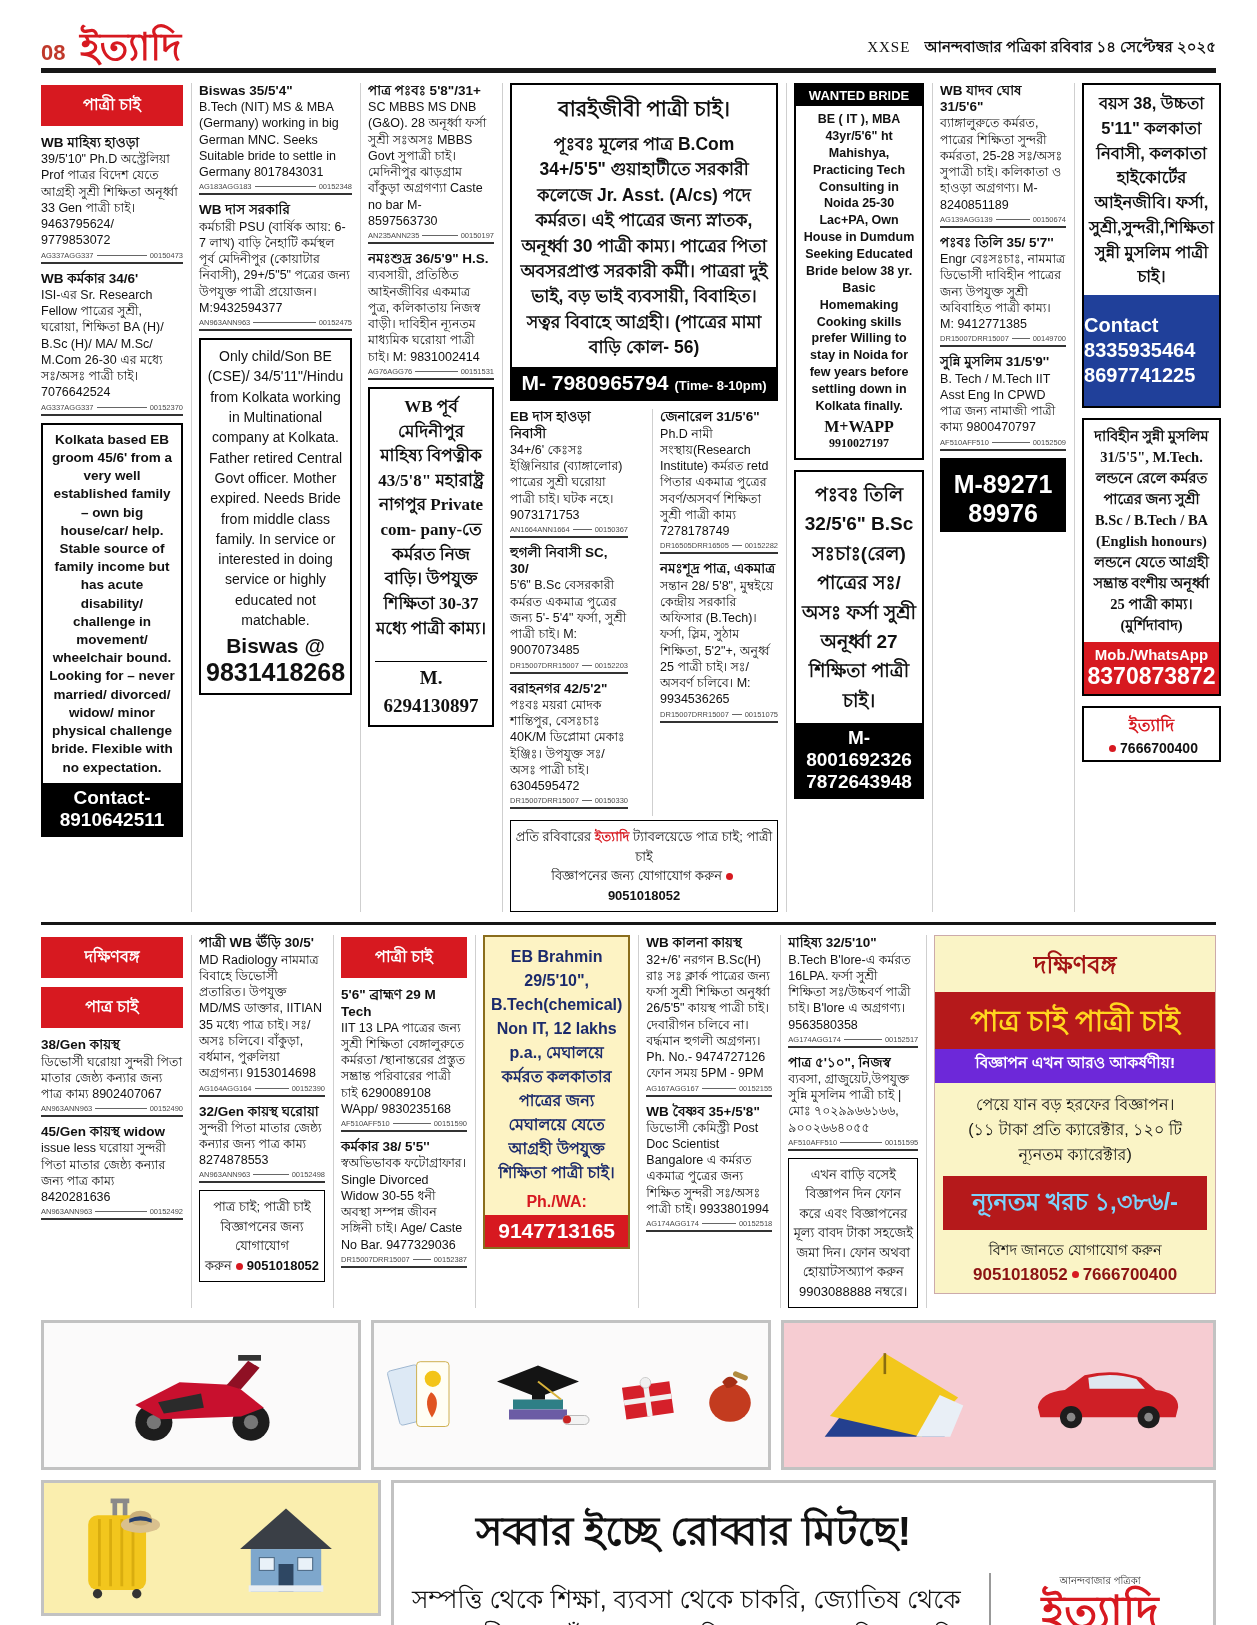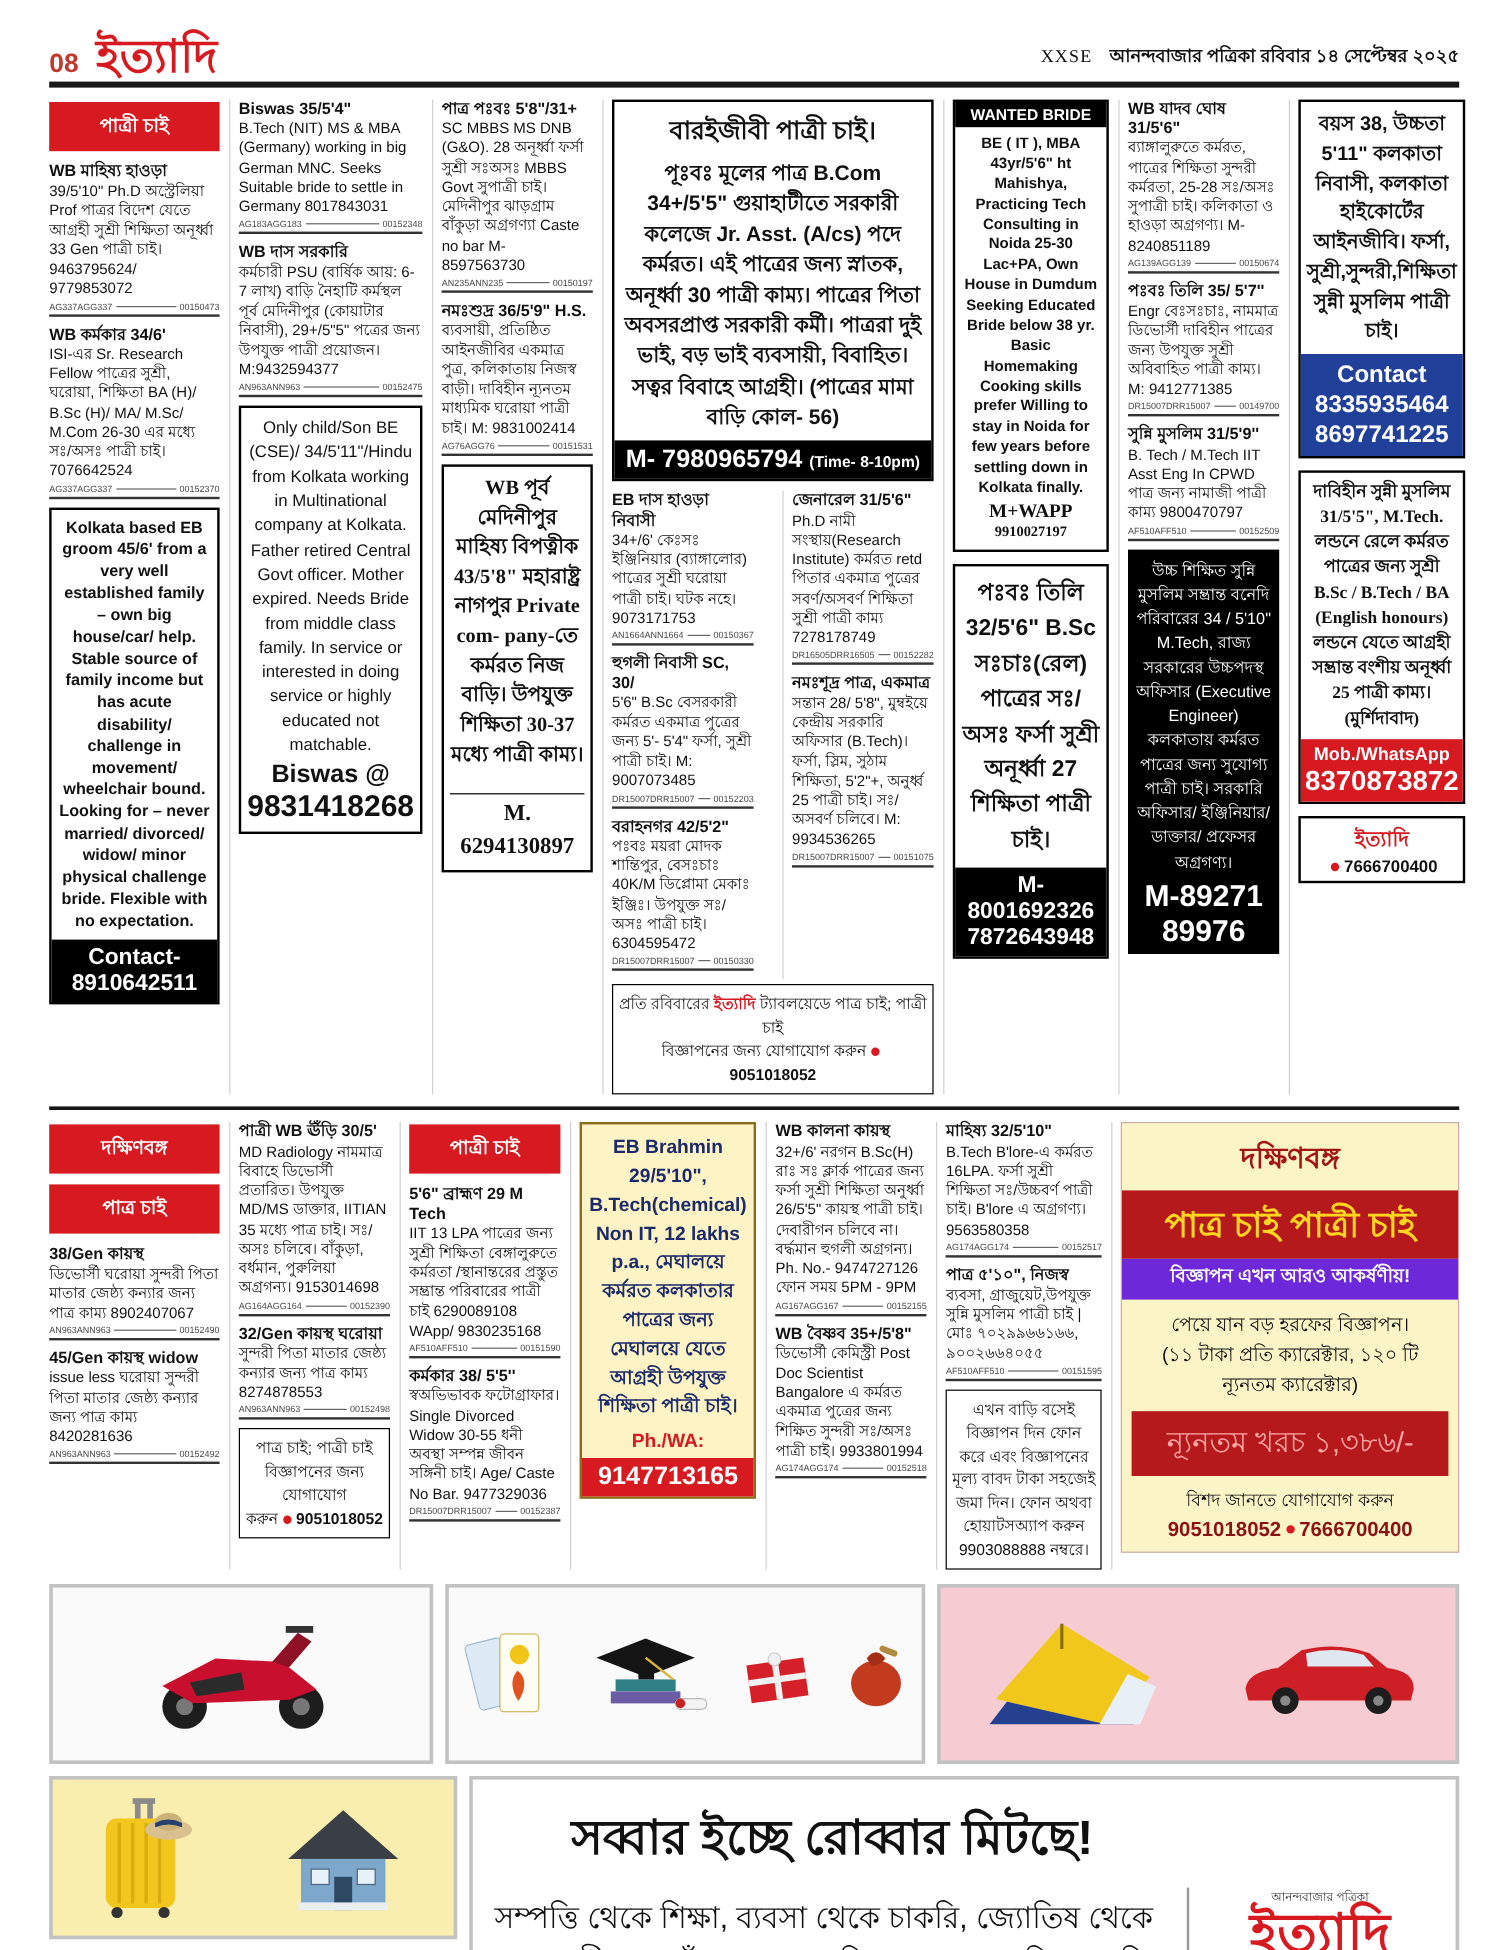--- a/index.html
+++ b/index.html
@@ -21,21 +21,21 @@
   .ad{margin-bottom:7px;}
   .ad .t{font-weight:bold;font-size:13.5px;line-height:1.2;}
   .ad .b{font-size:12.5px;line-height:1.3;}
   .cd{display:flex;align-items:center;font-size:7.5px;color:#494949;margin-top:2px;border-bottom:2px solid #333;padding-bottom:2px;}
   .cd .rl{flex:1;border-top:1px solid #666;margin:0 3px;}
   .boxed{border:2px solid #000;padding:6px 5px;text-align:center;}
   .boxed .bb{font-weight:bold;font-size:13.5px;line-height:1.35;}
   .blackbar{background:#000;color:#fff;font-weight:bold;text-align:center;padding:4px 2px;}
   .hrule{border-top:3px solid #161616;margin:10px 0 0 0;}
   
-  .contact-blue{background:#20409a;color:#fff;font-weight:bold;text-align:center;font-size:20px;line-height:1.25;padding:5px 0;margin-top:6px;}
+  .contact-blue{background:#20409a;color:#fff;font-weight:bold;text-align:left;font-size:20px;line-height:1.25;padding:18px 0;margin-top:6px;}
   .redbar{background:#d71920;color:#fff;font-weight:bold;text-align:center;padding:4px 0;}
   .serifbox{font-family:"Liberation Serif","DejaVu Serif",serif;font-weight:bold;font-size:17px;line-height:1.45;}
   .bigad-title{font-size:21px;font-weight:bold;text-align:center;margin-bottom:4px;}
   .bigad-body{font-size:17.5px;font-weight:bold;text-align:center;line-height:1.45;}
   .wb-hdr{background:#000;color:#fff;text-align:center;font-weight:bold;font-size:13px;padding:3px 0;margin:-7px -6px 5px -6px;}
   .blackbox{background:#000;color:#fff;text-align:center;padding:8px 6px 4px 6px;}
   .blackbox .bb{font-size:13.5px;line-height:1.5;}
   .blackbox .ph{font-size:25px;font-weight:bold;margin-top:4px;}
   .yellowbox{background:#fdf3c4;border:2px solid #8a6d1d;text-align:center;padding:8px 6px 0 6px;}
   .yellowbox .bb{color:#1b2a6b;font-weight:bold;font-size:16px;line-height:1.5;}
@@ -44,21 +44,21 @@
   .noticebox{border:1.5px solid #000;text-align:center;font-size:13px;padding:6px 4px;line-height:1.5;}
   .brand-red{color:#d71920;font-weight:bold;}
   .dot{display:inline-block;width:9px;height:9px;background:#d71920;border-radius:50%;margin:0 7px 2px 7px;vertical-align:middle;}
   .dot.sm{width:7px;height:7px;margin:0 4px 1px 4px;}
   
   .promo2{background:#faf4c6;border:1px solid #caa;padding:10px 0 8px 0;text-align:center;}
   .promo2 .p-title{color:#a31414;font-weight:bold;font-size:24px;}
   .promo2 .p-banner{background:#b5191b;color:#ffd61f;font-weight:bold;font-size:29px;padding:6px 0 2px 0;margin-top:6px;}
   .promo2 .p-sub{background:#6d28d9;color:#fff;font-weight:bold;font-size:15.5px;padding:2px 0 6px 0;}
   .promo2 .p-body{font-size:16px;line-height:1.55;padding:10px 12px 8px 12px;}
-  .promo2 .p-cost{background:#b5191b;color:#fca5a5;font-weight:normal;font-size:24px;padding:7px 0;margin:0 8px;}
+  .promo2 .p-cost{background:#b5191b;color:#7dd3fc;font-weight:bold;font-size:24px;padding:7px 0;margin:0 8px;}
   .promo2 .p-foot{font-size:14.5px;margin-top:9px;}
   .promo2 .p-nums{color:#8c1212;font-weight:bold;font-size:17px;margin-top:2px;}
   
   .collage{margin-top:12px;}
   .crow{display:flex;gap:10px;margin-bottom:10px;}
   .panel{border:3px solid #c2c2c2;background:#f4f2f0;display:flex;align-items:center;justify-content:space-around;box-sizing:border-box;}
   .panel.yellow{background:#faeeae;}
   .panel.pink{background:#f6ccd2;}
   .panel.white{background:#fbfafa;}
   .textpanel{border:3px solid #c2c2c2;background:#ffffff;flex:1;display:flex;align-items:center;padding:14px 18px;box-sizing:border-box;}
@@ -273,21 +273,20 @@
       <div class="ad">
         <div class="t">সুন্নি মুসলিম 31/5'9''</div>
         <div class="b">B. Tech / M.Tech IIT Asst Eng In CPWD পাত্র জন্য নামাজী পাত্রী কাম্য 9800470797</div>
         <div class="cd">
             <span>AF510AFF510</span>
             <span class="rl"></span>
             <span>00152509</span>
           </div>
       </div>
       <div class="blackbox">
-        <div class="bb">উচ্চ শিক্ষিত সুন্নি মুসলিম সম্ভ্রান্ত বনেদি পরিবারের 34 / 5'10" M.Tech, রাজ্য সরকারের উচ্চপদস্থ অফিসার (Executive Engineer) কলকাতায় কর্মরত পাত্রের জন্য সুযোগ্য পাত্রী চাই। সরকারি অফিসার/ ইঞ্জিনিয়ার/ ডাক্তার/ প্রফেসর অগ্রগণ্য।</div>
         <div class="ph">M-89271 89976</div>
       </div>
     </div>
 
     <div class="col" style="flex:1;">
       <div class="boxed">
         <div style="font-weight:bold;font-size:16.5px;line-height:1.5;">বয়স 38, উচ্চতা 5'11" কলকাতা নিবাসী, কলকাতা হাইকোর্টের আইনজীবি। ফর্সা, সুশ্রী,সুন্দরী,শিক্ষিতা সুন্নী মুসলিম পাত্রী চাই।</div>
         <div class="contact-blue" style="margin:6px -5px -6px -5px;">
           <div>Contact</div>
           <div>8335935464</div>

